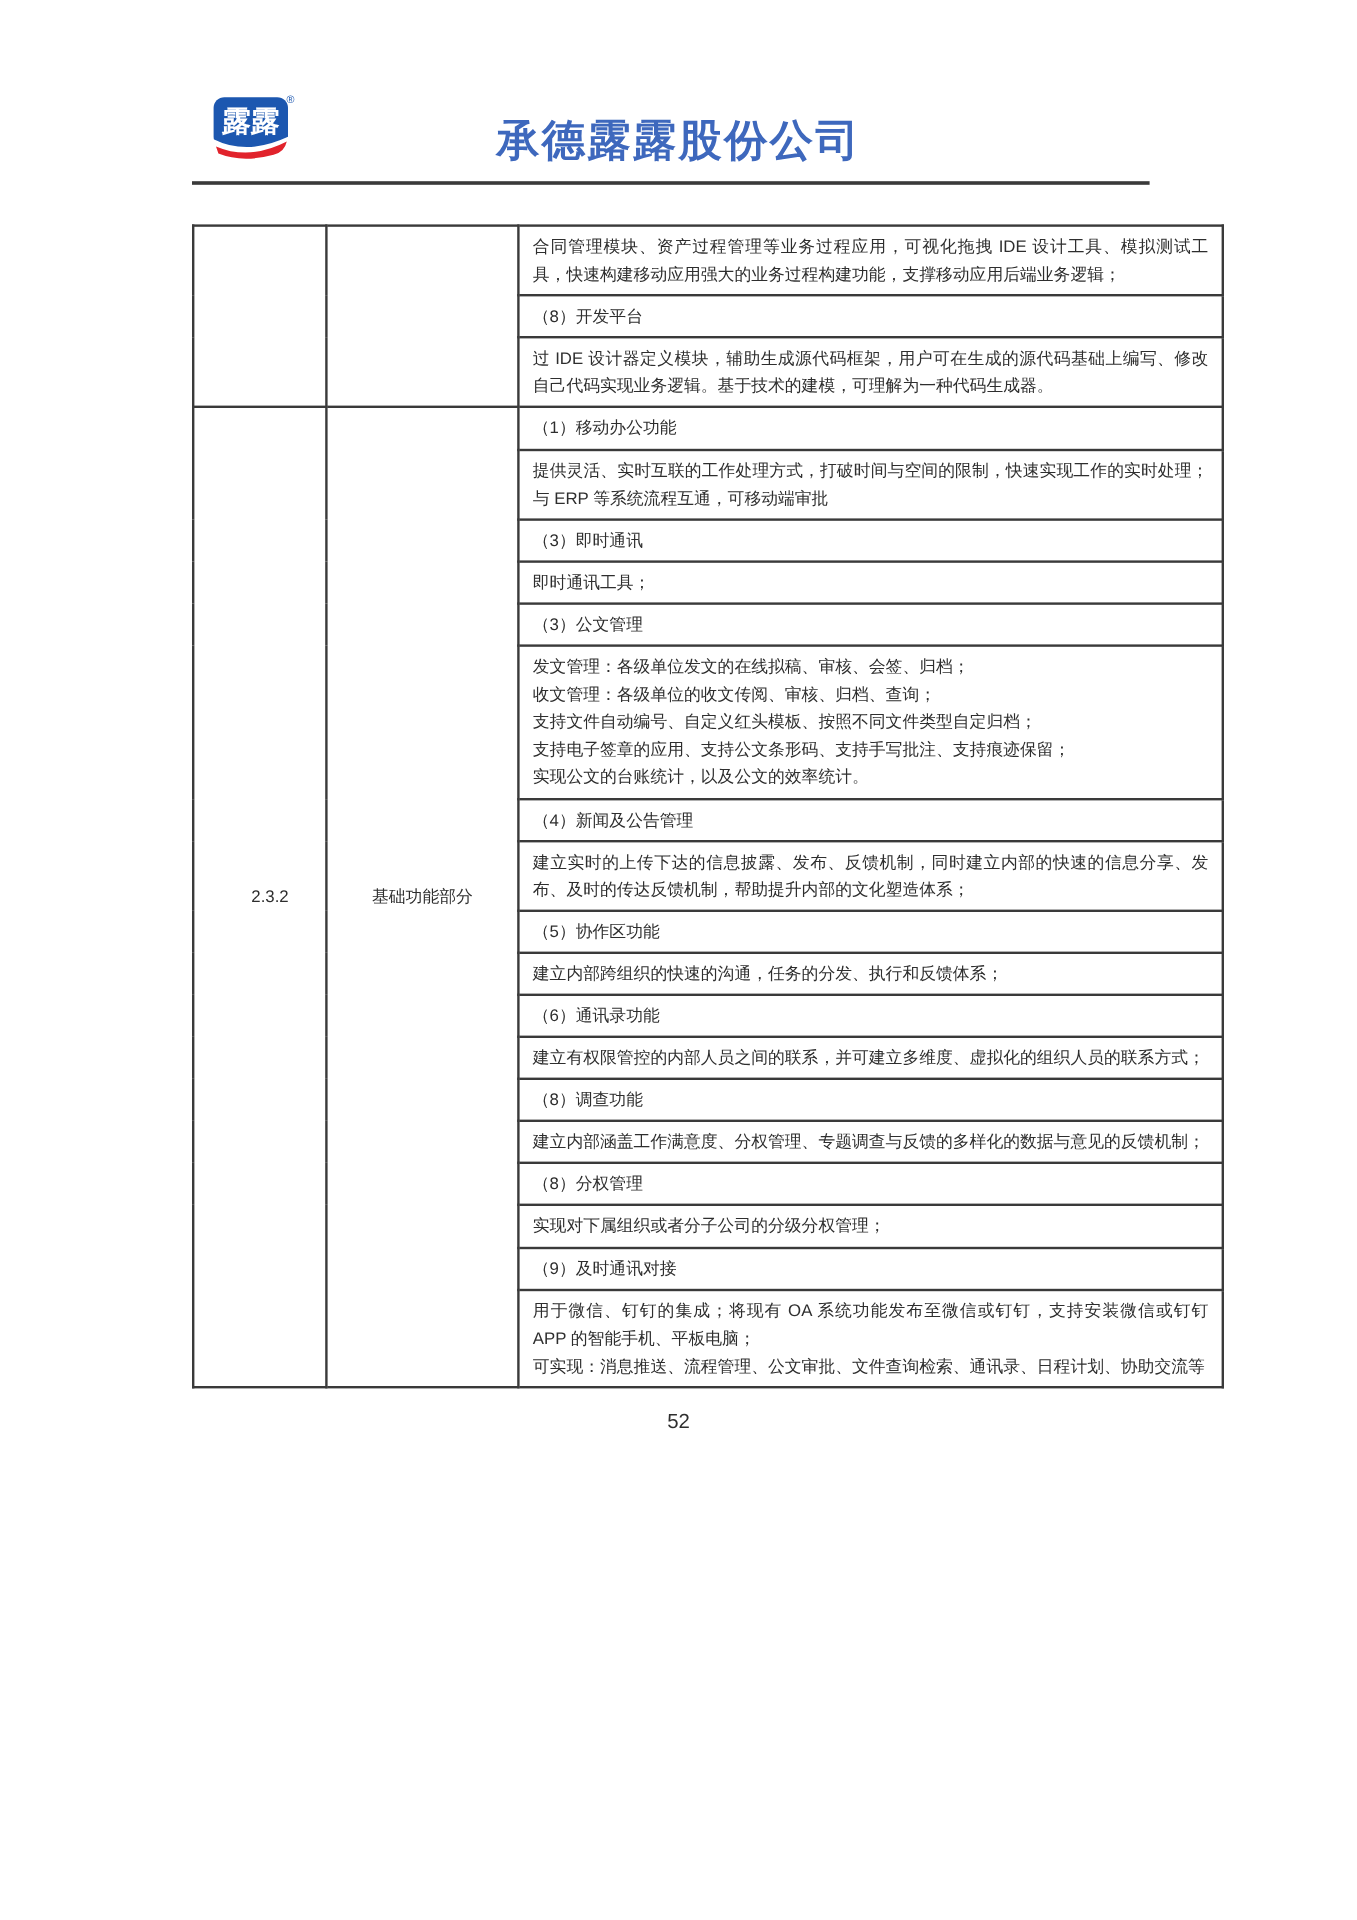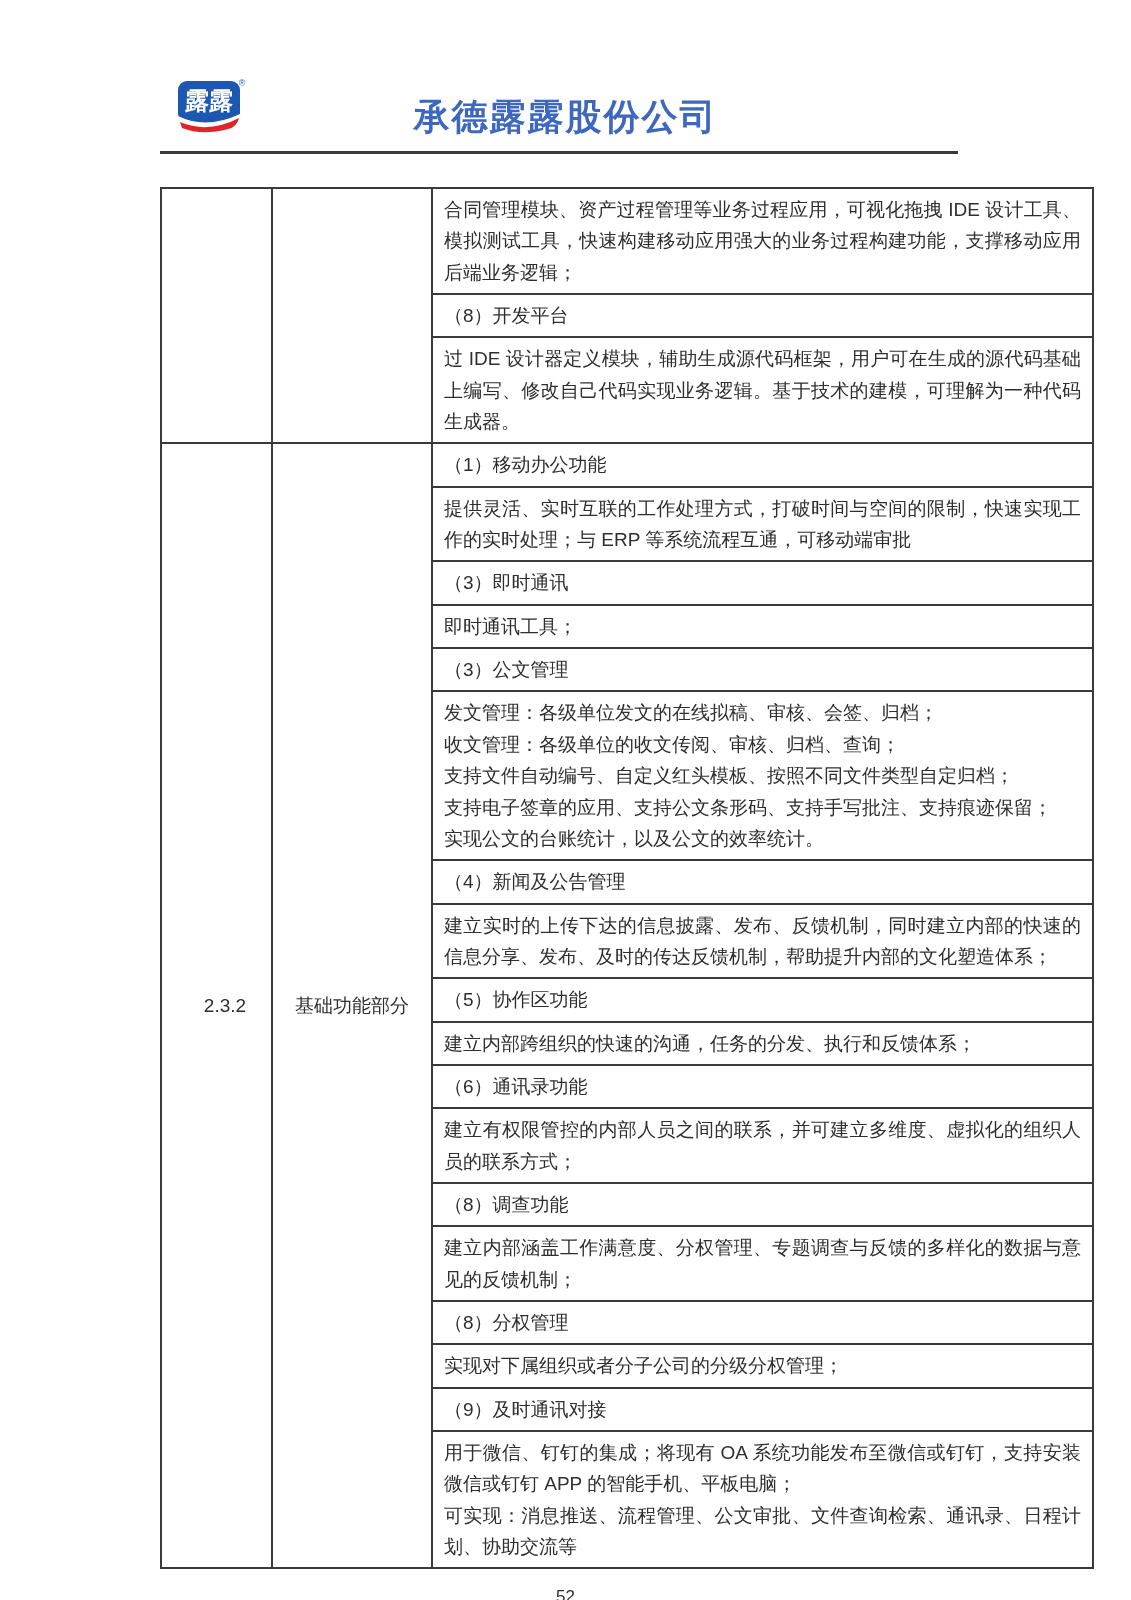--- a/index.html
+++ b/index.html
@@ -25,24 +25,24 @@
     letter-spacing:2px;
     line-height:1.2;
   }
   .header-rule {
     margin:8px 0 0 160px;
     width:798px; height:3px;
     background:#3a3a3a;
   }
   .doc-table {
     margin:33px 0 0 160px;
-    width:934px;
+    width:860px;
     border-collapse:collapse;
     table-layout:fixed;
-    font-size:19px;
+    font-size:14px;
   }
   .doc-table td {
     border:2px solid #3a3a3a;
     padding:5px 11px;
     line-height:1.65;
     vertical-align:middle;
     word-break:break-word;
   }
   td.c1 { width:70px;  text-align:center;padding-left:28px; }
   td.c2 { width:136px; text-align:center; }

